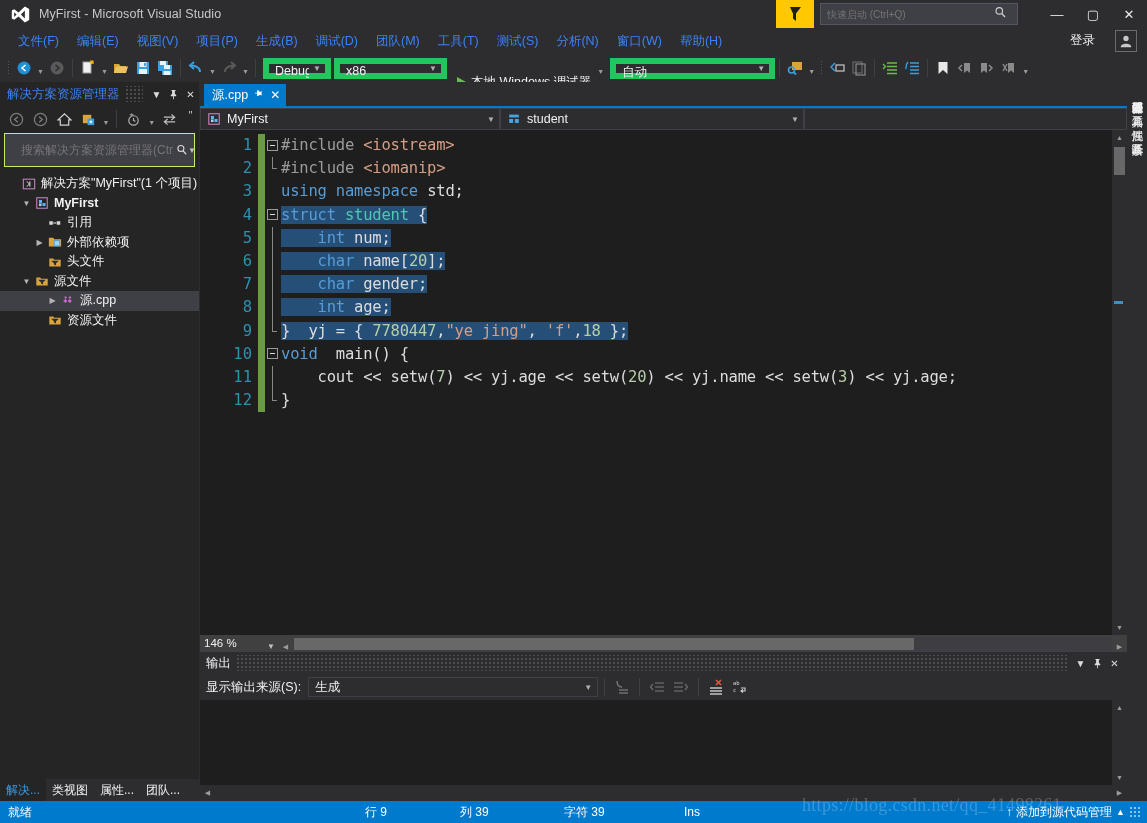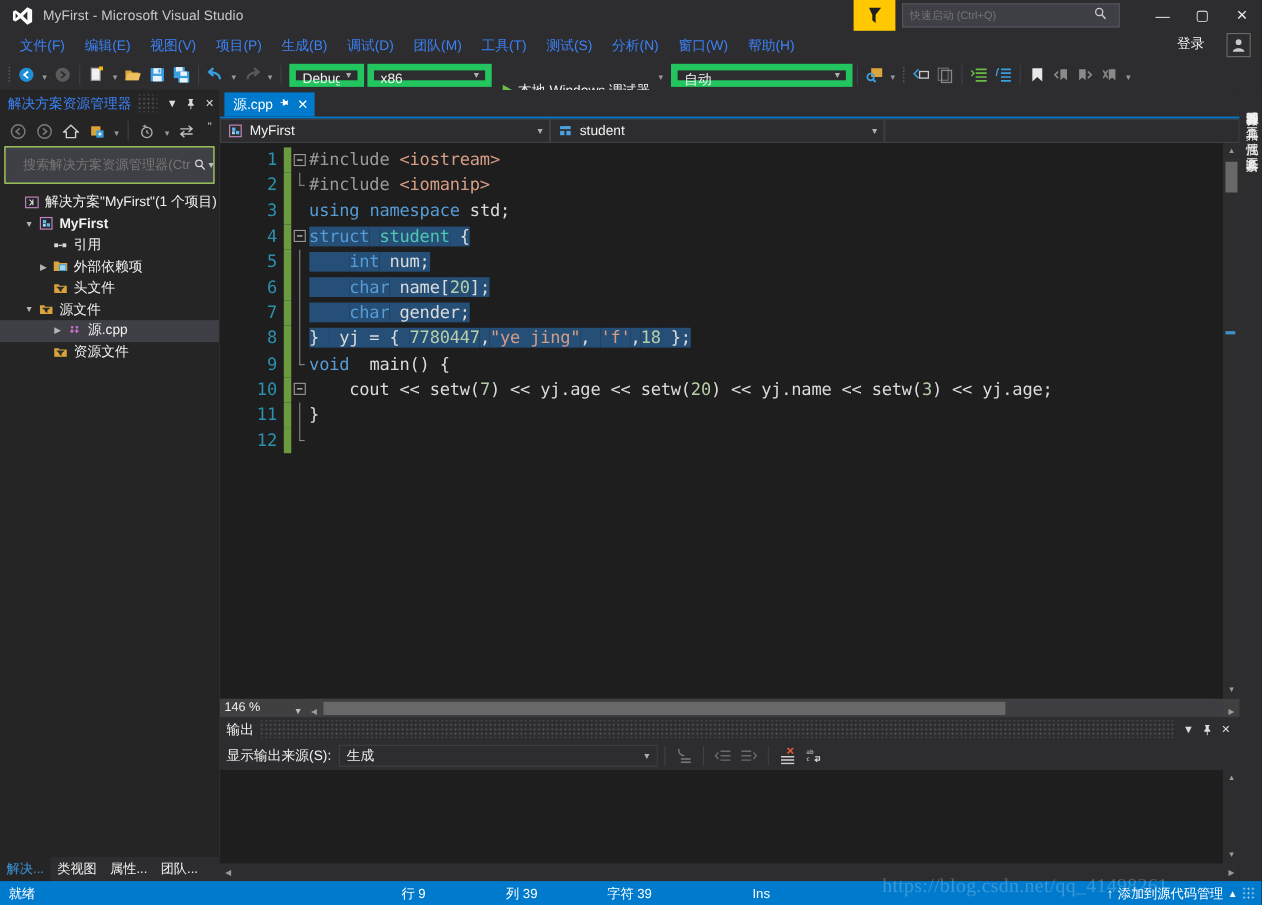--- a/index.html
+++ b/index.html
@@ -678,20 +678,21 @@
               </div>
           </div>
           <div class="codelines" id="codelines">
               <div class="cl"><span class="pp">#include </span><span class="inc">&lt;iostream&gt;</span></div>
               <div class="cl"><span class="pp">#include </span><span class="inc">&lt;iomanip&gt;</span></div>
               <div class="cl"><span class="k">using</span><span class="pl"> </span><span class="k">namespace</span><span class="pl"> std;</span></div>
               <div class="cl"><span class="k sel">struct</span><span class="pl sel"> </span><span class="kt sel">student</span><span class="pl sel"> {</span></div>
               <div class="cl"><span class="pl sel">    </span><span class="k sel">int</span><span class="pl sel"> num;</span></div>
               <div class="cl"><span class="pl sel">    </span><span class="k sel">char</span><span class="pl sel"> name</span><span class="pl sel">[</span><span class="num sel">20</span><span class="pl sel">];</span></div>
               <div class="cl"><span class="pl sel">    </span><span class="k sel">char</span><span class="pl sel"> gender;</span></div>
+              <div class="cl"><span class="pl sel">    </span><span class="k sel">int</span><span class="pl sel"> age;</span></div>
               <div class="cl"><span class="pl sel">} </span><span class="pl sel"> yj = { </span><span class="num sel">7780447</span><span class="pl sel">,</span><span class="str sel">"ye jing"</span><span class="pl sel">, </span><span class="str sel">'f'</span><span class="pl sel">,</span><span class="num sel">18</span><span class="pl sel"> };</span></div>
               <div class="cl"><span class="k">void</span><span class="pl">  </span><span class="fn">main</span><span class="pl">() {</span></div>
               <div class="cl"><span class="pl">    cout &lt;&lt; </span><span class="pl">setw</span><span class="pl">(</span><span class="num">7</span><span class="pl">) &lt;&lt; yj.age &lt;&lt; </span><span class="pl">setw</span><span class="pl">(</span><span class="num">20</span><span class="pl">) &lt;&lt; yj.name &lt;&lt; </span><span class="pl">setw</span><span class="pl">(</span><span class="num">3</span><span class="pl">) &lt;&lt; yj.age;</span></div>
               <div class="cl"><span class="pl">}</span></div>
             </div>
         </div>
 
         <div class="markcol"></div>
 
         <div class="vscroll">
@@ -805,21 +806,21 @@
       <div class="vtab">工具箱</div>
       <div class="vtab">属性</div>
       <div class="vtab">诊断工具</div>
     </div>
   </div>
 
   <div class="statusbar">
     <div class="st-ready">就绪</div>
     <div class="st-cell" style="left:365px">行 9</div>
     <div class="st-cell" style="left:460px">列 39</div>
-    <div class="st-cell" style="left:552px">字符 39</div>
+    <div class="st-cell" style="left:564px">字符 39</div>
     <div class="st-cell" style="left:684px">Ins</div>
     <div class="st-right">
       <span>↑</span>
       <span>添加到源代码管理</span>
       <span style="font-size:9px">▲</span>
       <span class="resizer"></span>
     </div>
   </div>
 </div>
 

